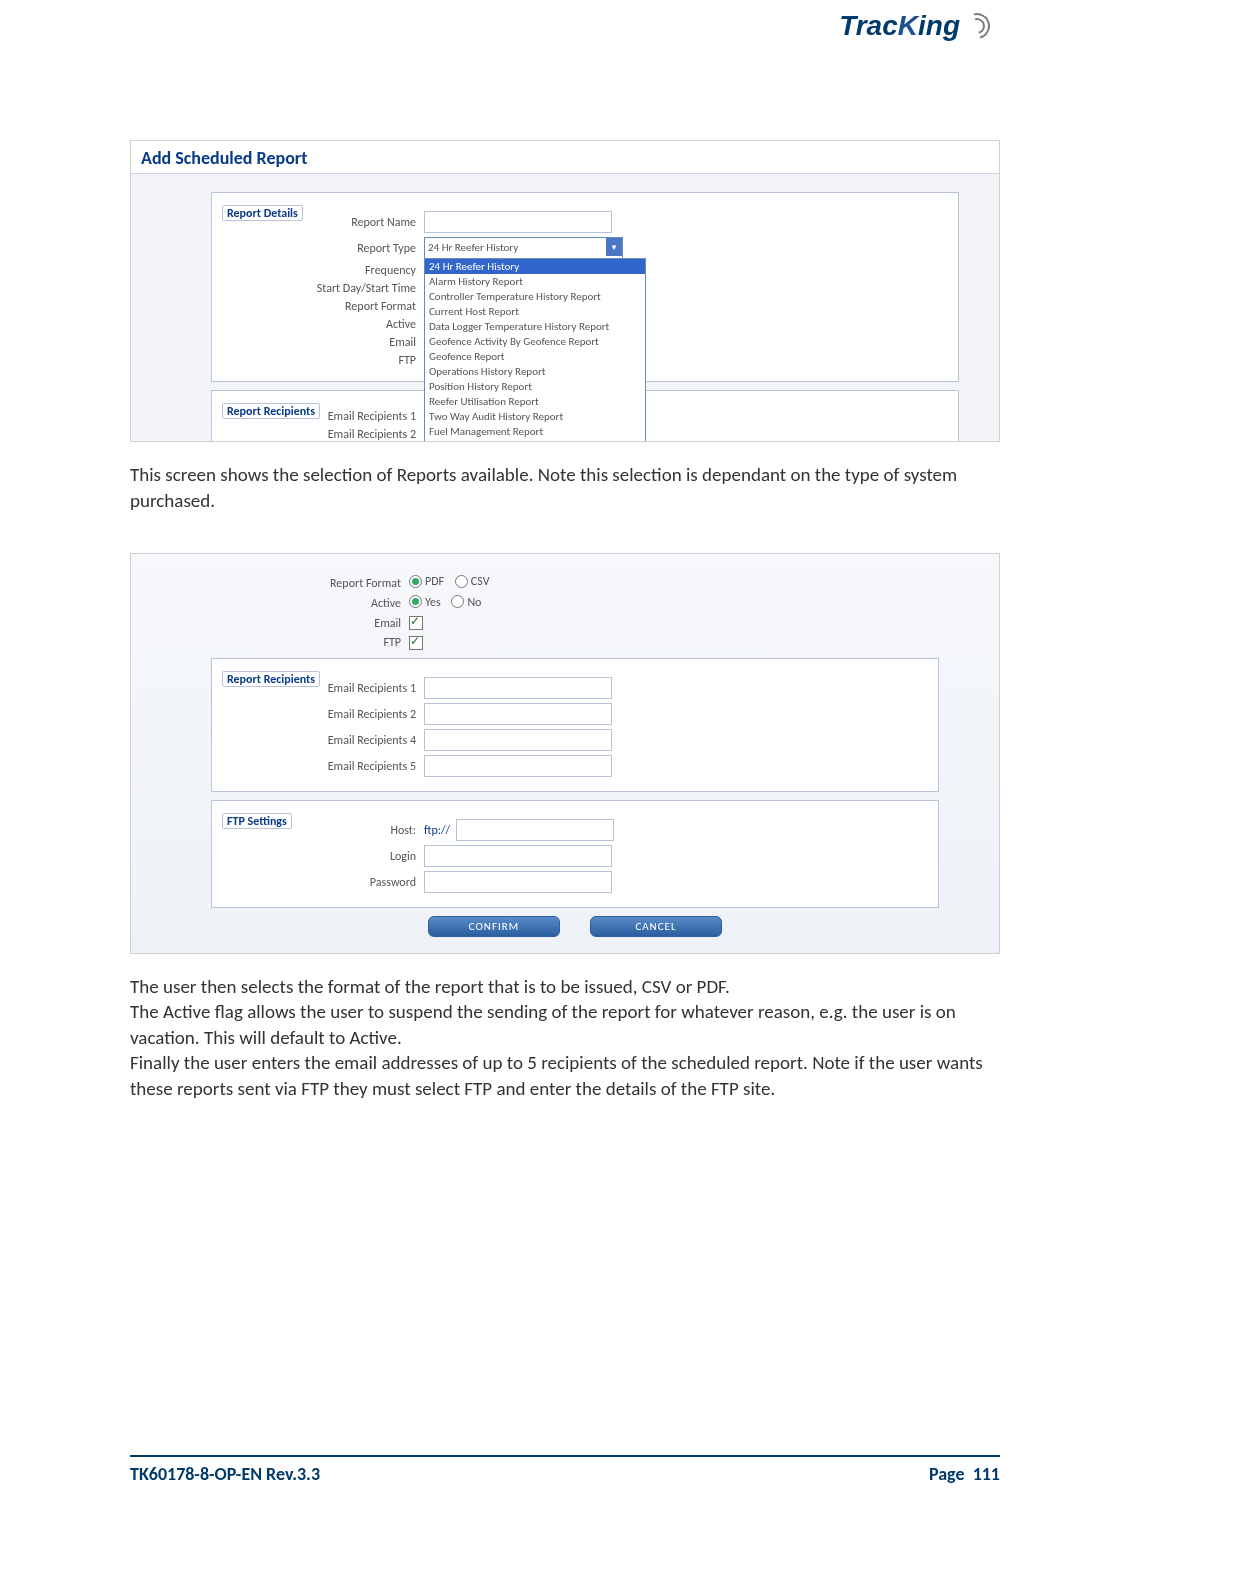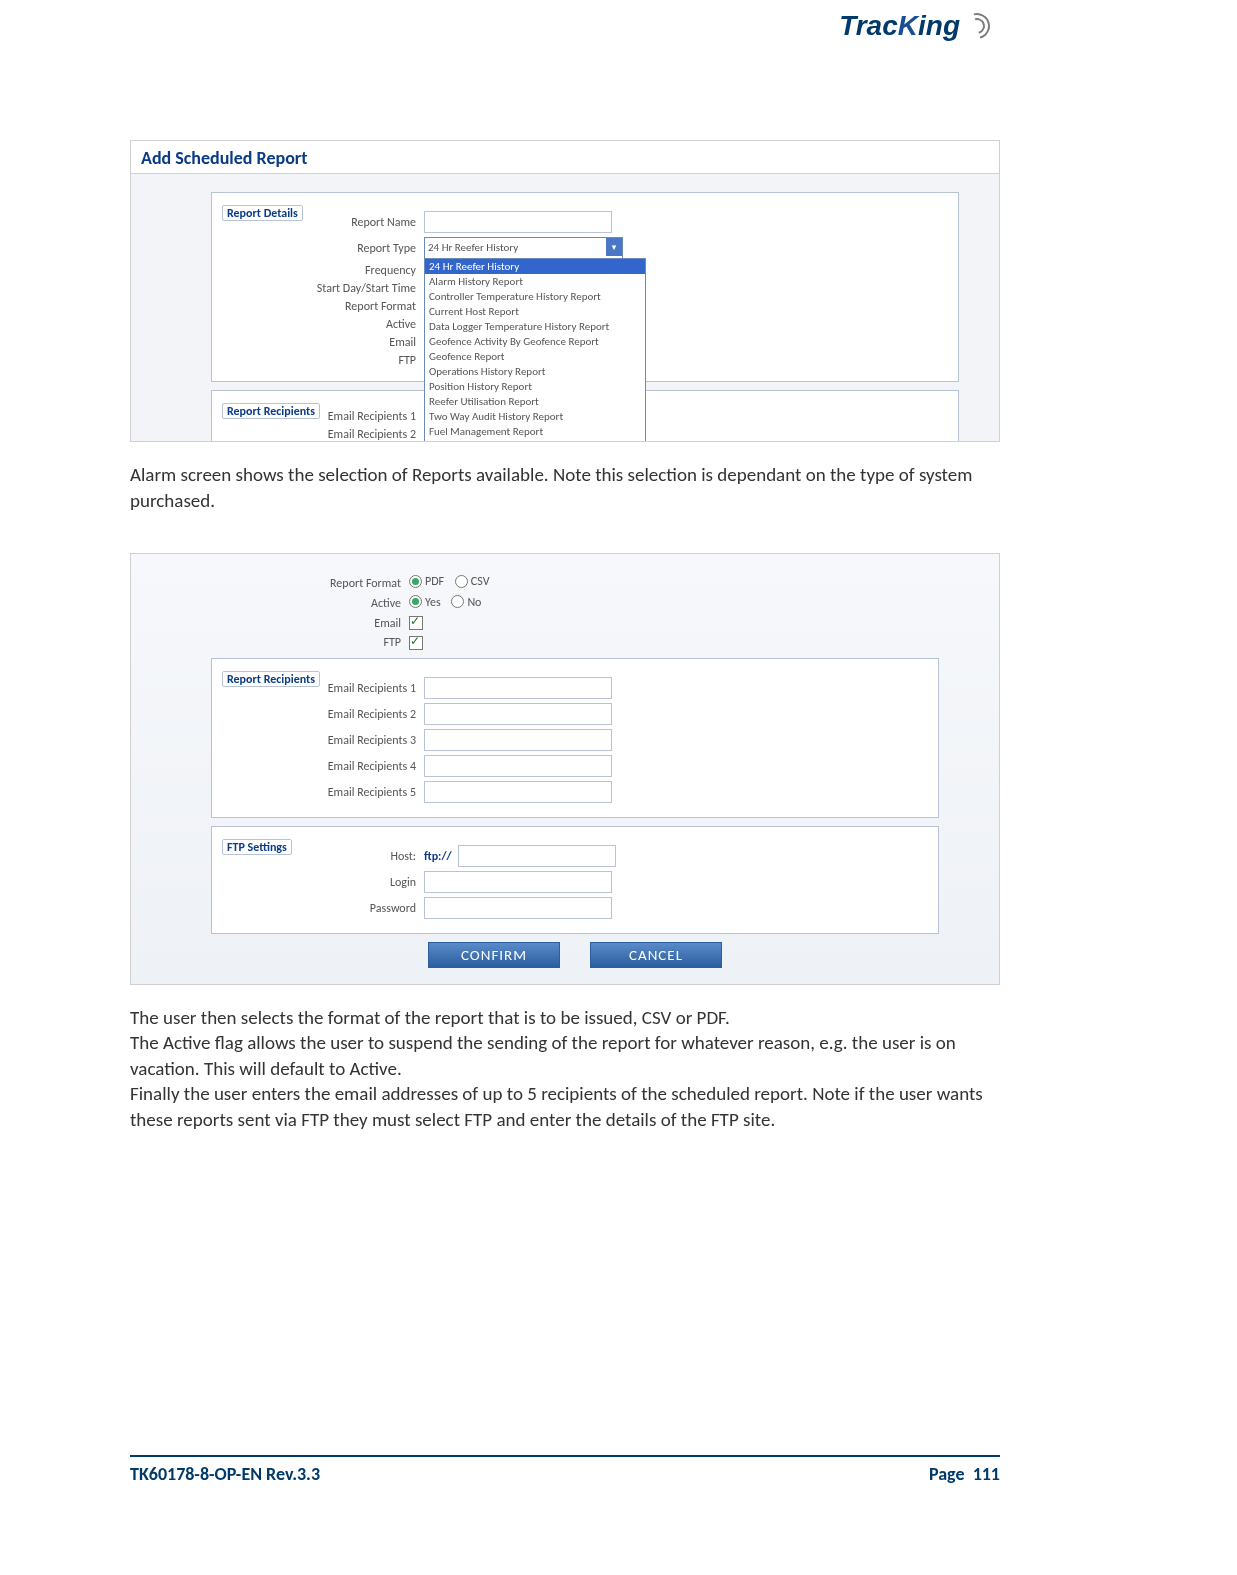--- a/index.html
+++ b/index.html
@@ -208,37 +208,37 @@
     color: #2a6b2a;
   }
   
   .fig2 .fig-body {
     padding: 16px 60px 16px 80px;
     background: linear-gradient(#f6f8fb, #eef1f6);
   }
   
   .ftp-prefix {
     color: #0a3b86;
-    font-weight: bold;
+    font-weight: normal;
     margin-right: 6px;
   }
   
   .btnbar {
     display: flex;
     justify-content: center;
     gap: 30px;
     margin-top: 8px;
   }
   .action-btn {
     background: linear-gradient(#5a8bc9, #2a5e9e);
     color: #fff;
-    font-size: 15px;
+    font-size: 11px;
     letter-spacing: 1px;
     border: 1px solid #2a5e9e;
-    border-radius: 0;
+    border-radius: 6px;
     padding: 3px 0;
     width: 130px;
     text-align: center;
   }
   
   .bodytext {
     font-size: 19px;
     line-height: 1.35;
     color: #333;
     margin: 18px 0 40px 0;
@@ -341,21 +341,21 @@
             <div class="row-label">Email Recipients 2</div>
             <div class="row-control"></div>
           </div>
 
         </div>
       </div>
     </div>
   </div>
 
   <div class="bodytext">
-    <p>Alarm screen shows the selection of Reports available. Note this selection is dependant on the type of system purchased.</p>
+    <p>This screen shows the selection of Reports available. Note this selection is dependant on the type of system purchased.</p>
   </div>
 
   <div class="figure fig2">
     <div class="fig-body">
       <div class="row">
         <div class="row-label">Report Format</div>
         <div class="row-control">
           <span class="radio">
               <span class="radio-dot checked"></span>
               <span>PDF</span>
@@ -393,24 +393,20 @@
         <div class="fs-content">
           <div class="row">
               <div class="row-label">Email Recipients 1</div>
               <div class="row-control"><input class="txtinput" style=""></div>
             </div>
           <div class="row">
               <div class="row-label">Email Recipients 2</div>
               <div class="row-control"><input class="txtinput" style=""></div>
             </div>
           <div class="row">
-              <div class="row-label">Email Recipients 3</div>
-              <div class="row-control"><input class="txtinput" style=""></div>
-            </div>
-          <div class="row">
               <div class="row-label">Email Recipients 4</div>
               <div class="row-control"><input class="txtinput" style=""></div>
             </div>
           <div class="row">
               <div class="row-label">Email Recipients 5</div>
               <div class="row-control"><input class="txtinput" style=""></div>
             </div>
         </div>
       </div>
 

